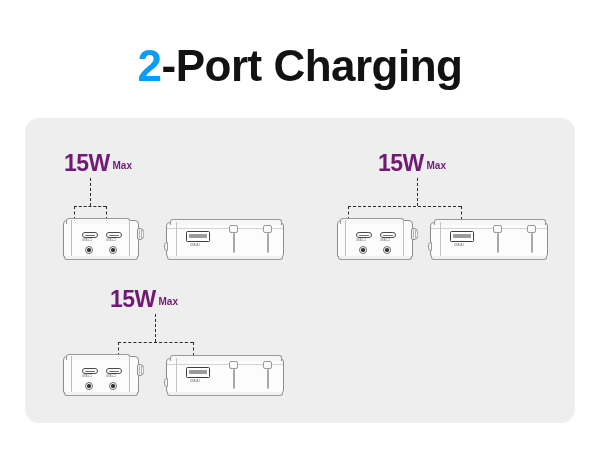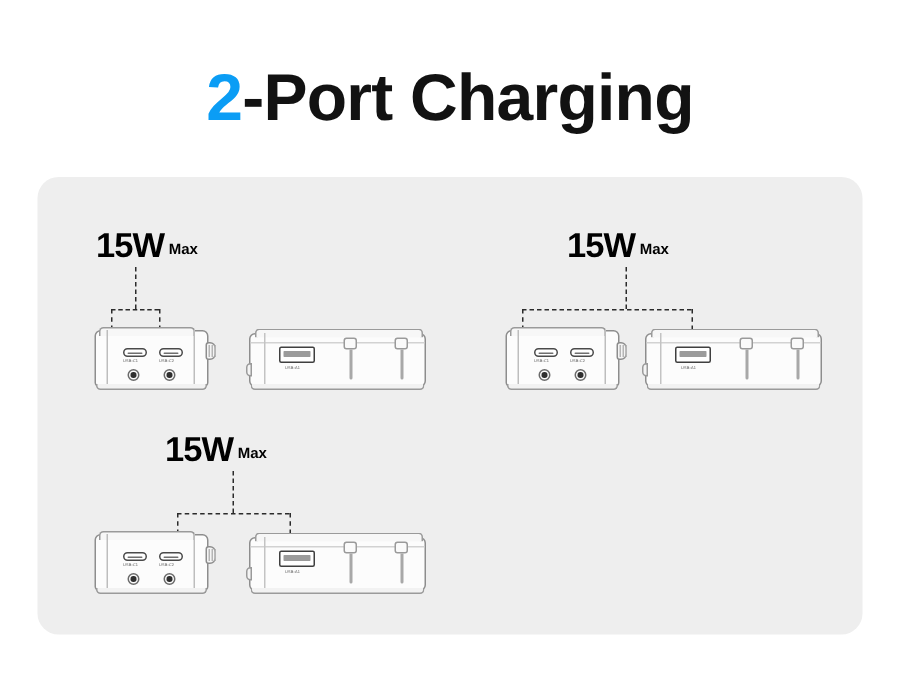--- a/index.html
+++ b/index.html
@@ -34,21 +34,21 @@
     background:#eeeeee;
     border-radius:14px;
   }
 
   
   .group{position:absolute;}
 
   .wlabel{
     position:absolute;
     white-space:nowrap;
-    color:#000000;
+    color:#701a75;
     line-height:1;
   }
   .wlabel .big{
     font-size:23px;
     font-weight:700;
     letter-spacing:-0.6px;
   }
   .wlabel .sm{
     font-size:10px;
     font-weight:600;

